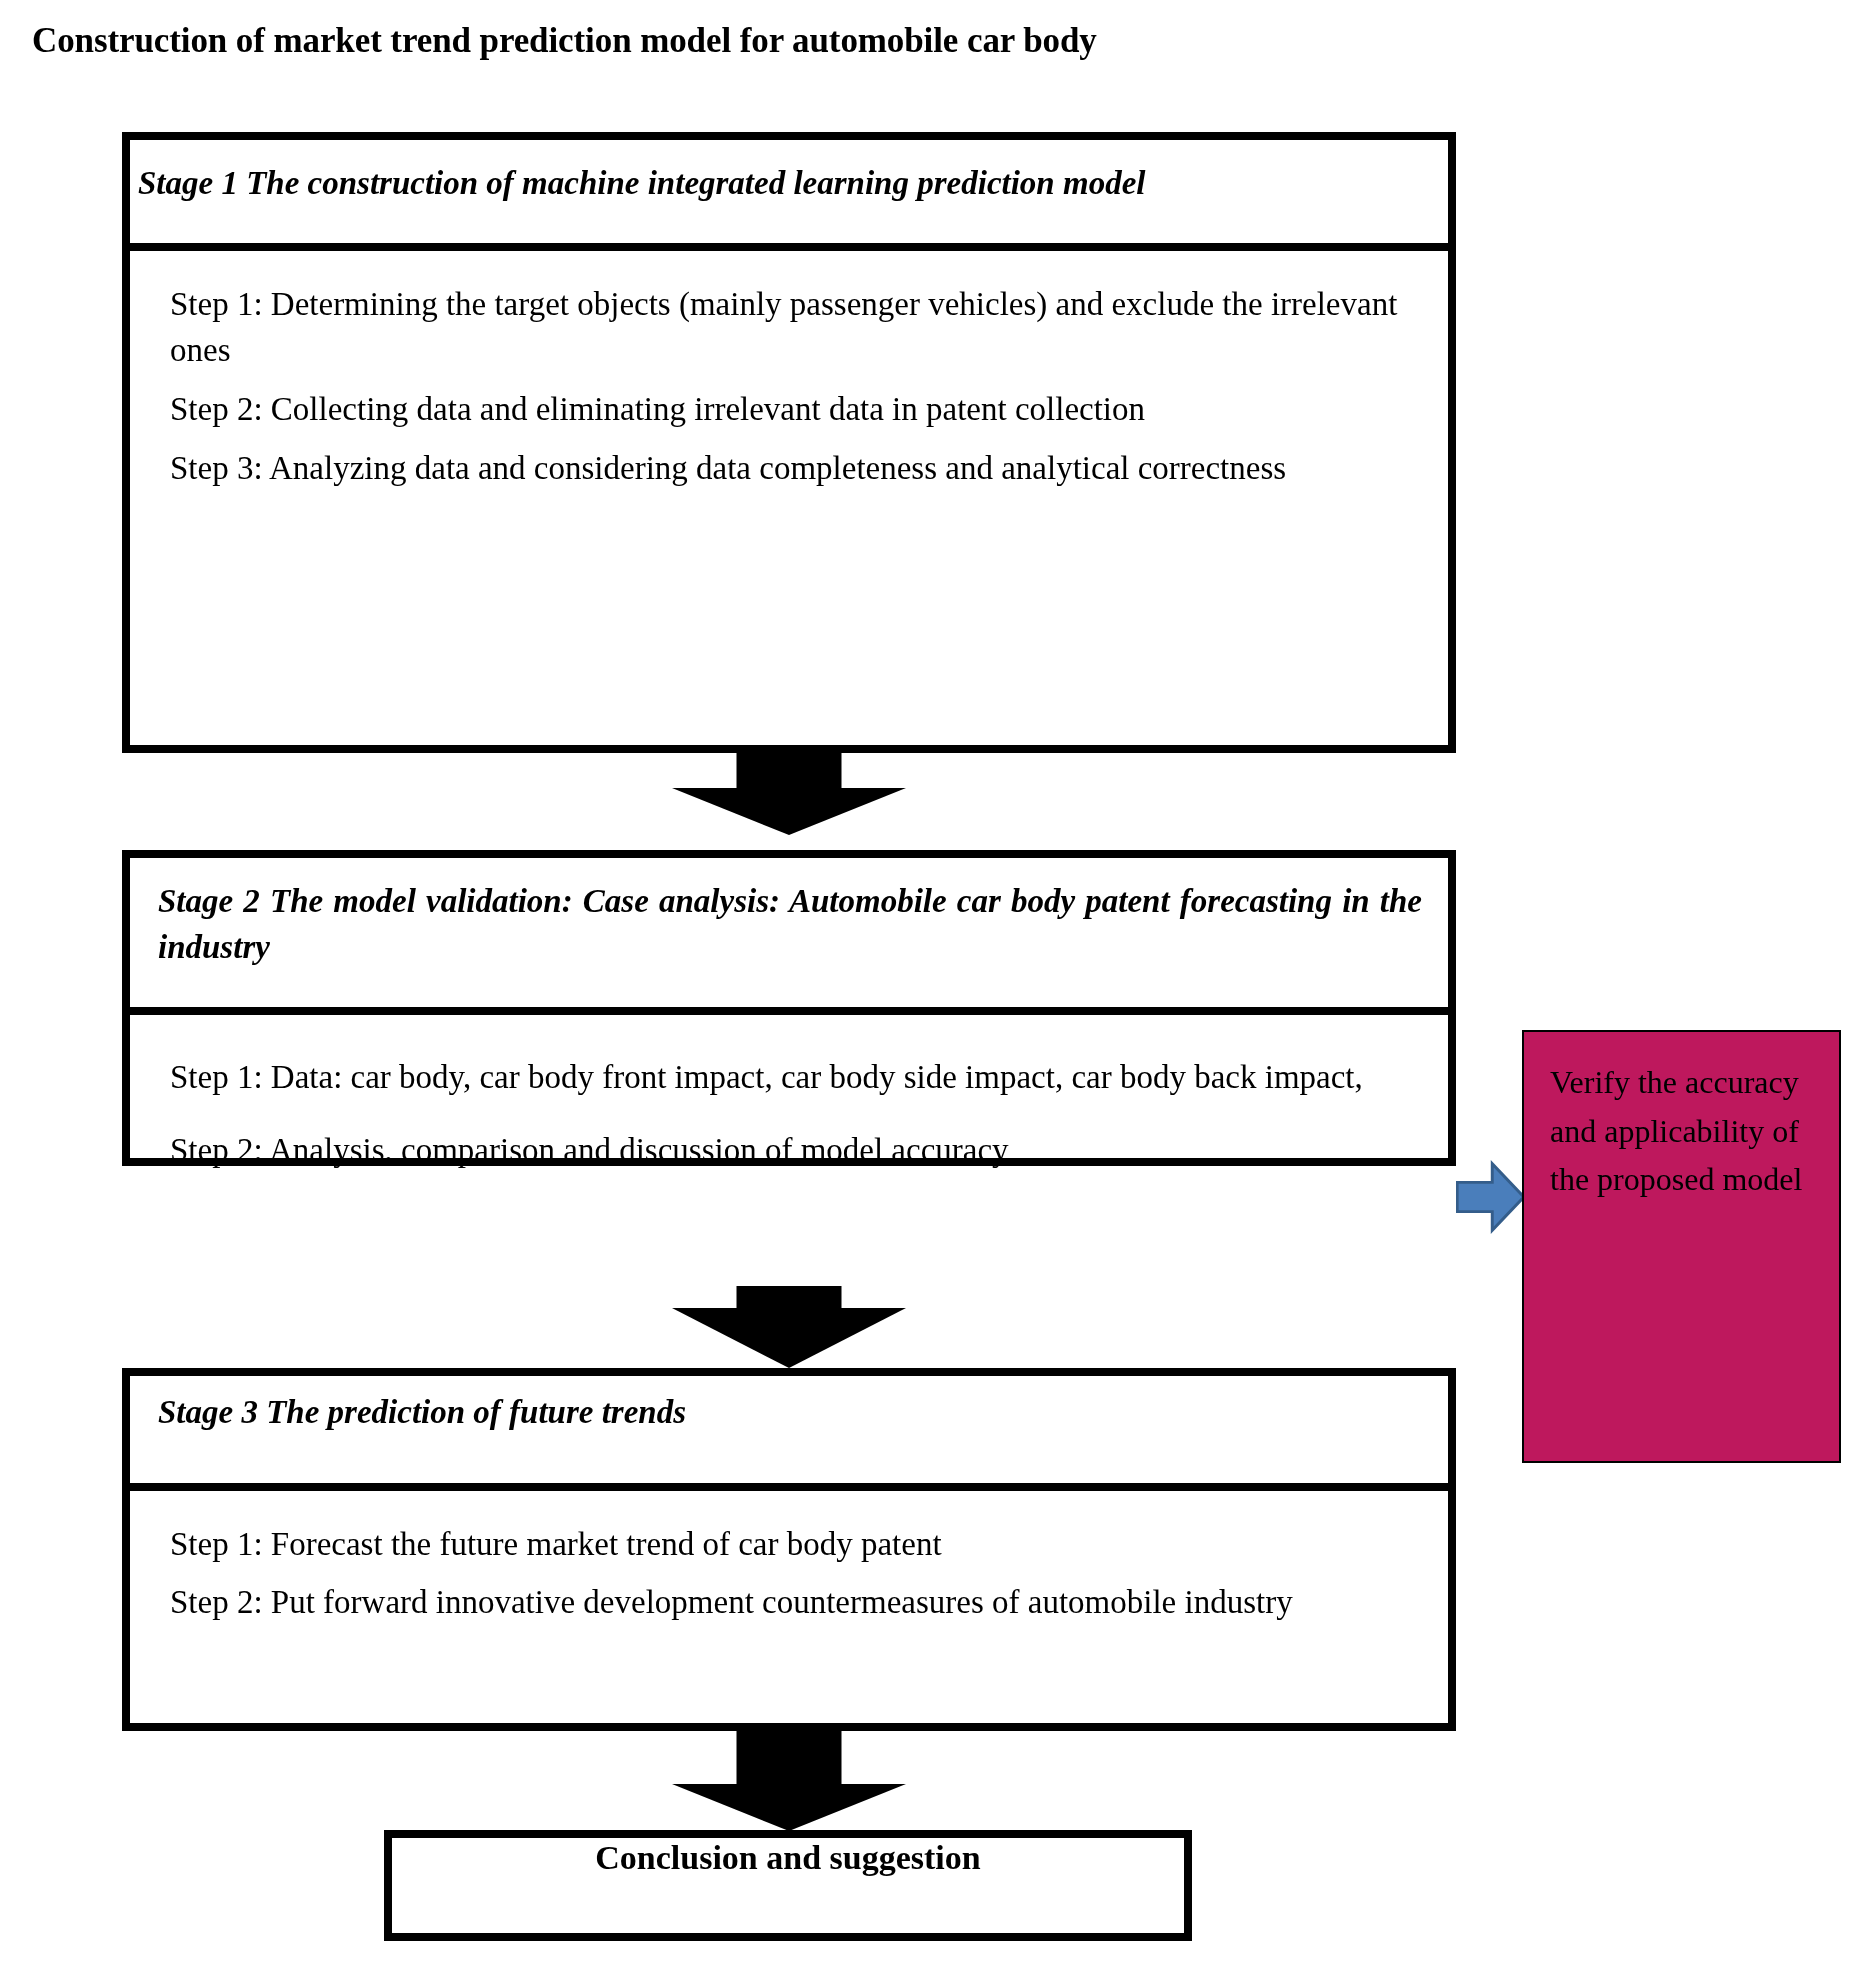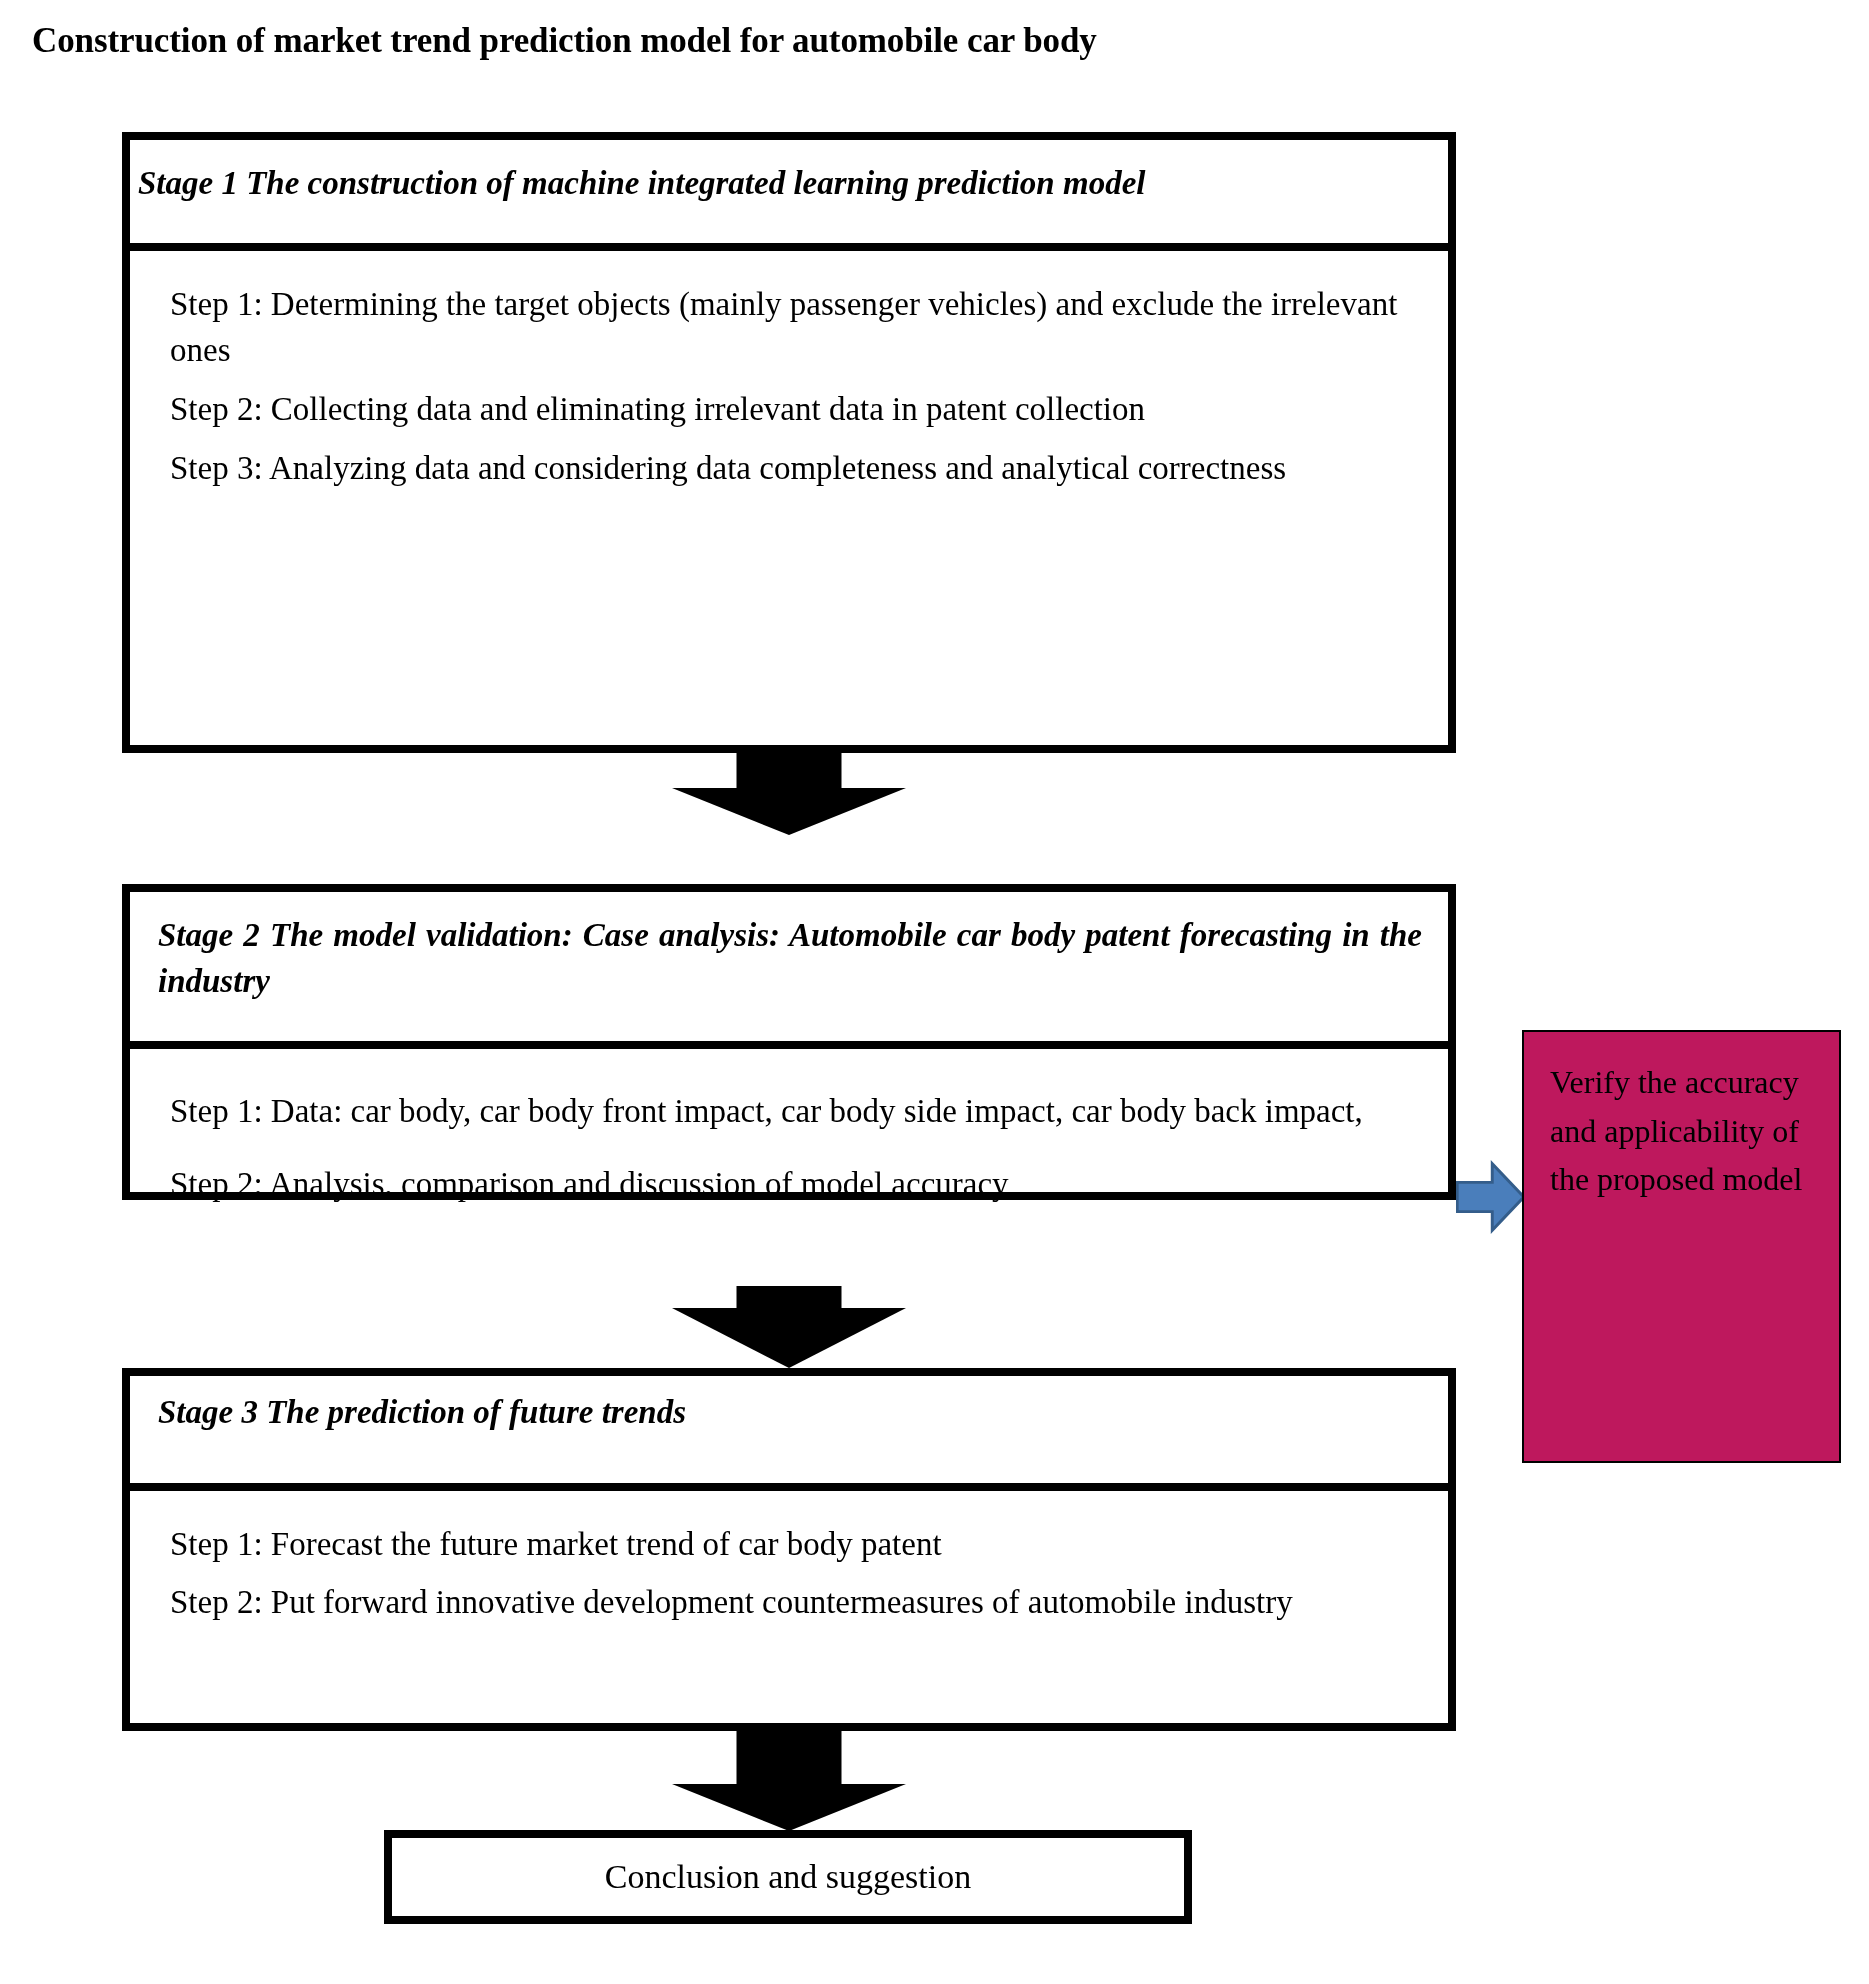--- a/index.html
+++ b/index.html
@@ -60,35 +60,36 @@
   }
   .stage-body p.justify {
     text-align: justify;
     text-align-last: left;
   }
 
   
   #stage1-box { left: 122px; top: 132px; width: 1334px; height: 621px; }
   #stage1-header { height: 111px; padding-left: 8px; }
 
-  #stage2-box { left: 122px; top: 884px; width: 1334px; height: 316px; }
+  #stage2-box { left: 122px; top: 850px; width: 1334px; height: 316px; }
   #stage2-header { height: 157px; }
   #stage2-body { line-height: 1.85; padding-top: 20px; }
 
   #stage3-box { left: 122px; top: 1368px; width: 1334px; height: 363px; }
   #stage3-header { height: 115px; padding-top: 14px; padding-bottom: 20px; }
 
   #conclusion-box {
     left: 384px;
     top: 1830px;
     width: 808px;
-    height: 94px;
+    height: 111px;
     display: flex;
-    align-items: center;
+    align-items: flex-start;
     justify-content: center;
+    font-weight: bold;
   }
   #conclusion-label {
     font-size: 34px;
     line-height: 1.2;
   }
 
   
   #verify-box {
     position: absolute;
     box-sizing: border-box;

